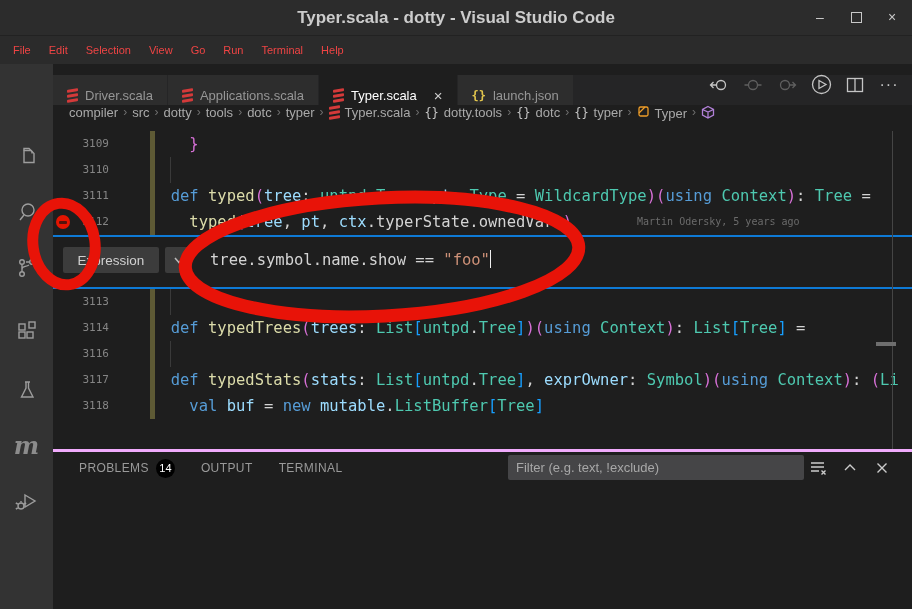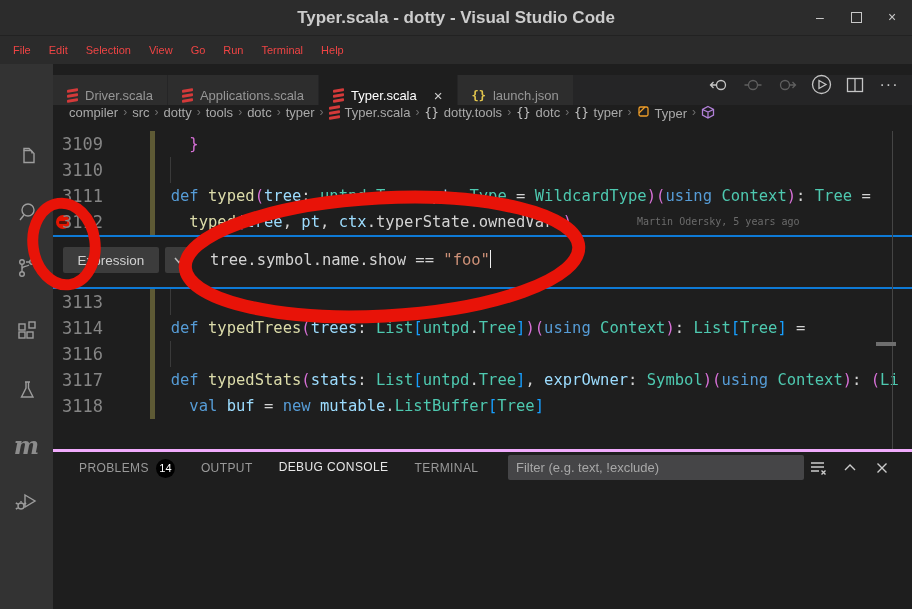--- a/index.html
+++ b/index.html
@@ -47,22 +47,22 @@
                display:flex;align-items:flex-start;padding-left:16px;overflow:hidden;white-space:nowrap;}
   .crumb{color:#a9a9a9;font-size:13px;display:inline-flex;align-items:center;gap:5px;flex:none;}
   .crumb-sep{color:#6f6f6f;font-size:12px;padding:0 5px;flex:none;}
   .crumb .braces-icon{color:#c5c5c5;font-weight:normal;}
   .class-icon svg{stroke:#ee9d28;fill:none;stroke-width:1.3;}
   .method-icon svg{stroke:#b180d7;fill:none;stroke-width:1.3;}
 
   
   #editor{position:absolute;left:53px;top:131px;right:0;height:318px;background:#1e1e1e;overflow:hidden;}
   .code-row{position:relative;height:26px;}
-  .lnum{position:absolute;left:2px;top:0;width:48px;height:26px;line-height:26px;text-align:right;
-        color:#858585;font-size:17px;}
+  .lnum{position:absolute;left:8px;top:0;width:48px;height:26px;line-height:26px;text-align:right;
+        color:#858585;font-size:11px;}
   .gitbar{position:absolute;left:97px;top:0;width:5px;height:26px;background:#5e5a35;}
   .codeln{position:absolute;left:99px;top:0;height:26px;line-height:26px;white-space:pre;font-size:15.5px;color:#d4d4d4;}
   .indent-guide{position:absolute;left:117px;top:0;width:1px;height:26px;background:#3a3a3a;}
   .blame{position:absolute;left:584px;top:0;height:26px;line-height:26px;color:#6b6b6b;font-size:10px;white-space:pre;}
   .bp{position:absolute;left:3px;top:6px;width:14px;height:14px;border-radius:50%;background:#e51400;}
   .bp i{position:absolute;left:3px;top:6px;width:8px;height:2.5px;background:#55120b;border-radius:1px;}
   
   .tk-tx{color:#d4d4d4;} .tk-kw{color:#569cd6;} .tk-fn{color:#dcdcaa;} .tk-vr{color:#9cdcfe;}
   .tk-ty{color:#4ec9b0;} .tk-p1{color:#d670d6;} .tk-p2{color:#179fff;} .tk-str{color:#ce9178;}
 
@@ -370,23 +370,20 @@
 
 <div id="panelheader">
   <div id="panel-tabs" style="display:flex;height:32px;align-items:center;">
       <div class="ptab">
         <span>PROBLEMS</span>
         <span class="badge">14</span>
       </div>
       <div class="ptab">
         <span>OUTPUT</span>
       </div>
-      <div class="ptab active">
-        <span>DEBUG CONSOLE</span>
-      </div>
       <div class="ptab">
         <span>TERMINAL</span>
       </div>
     </div>
   <input id="filter-input" placeholder="Filter (e.g. text, !exclude)" style="">
   <div class="panel-icon" id="icon-clear">
     <svg width="20" height="20" viewBox="0 0 20 20">
         <path d="M3 5 h13 M3 9 h13 M3 13 h8"></path>
         <path d="M13.5 12.5 l4 4 M17.5 12.5 l-4 4"></path>
       </svg>

